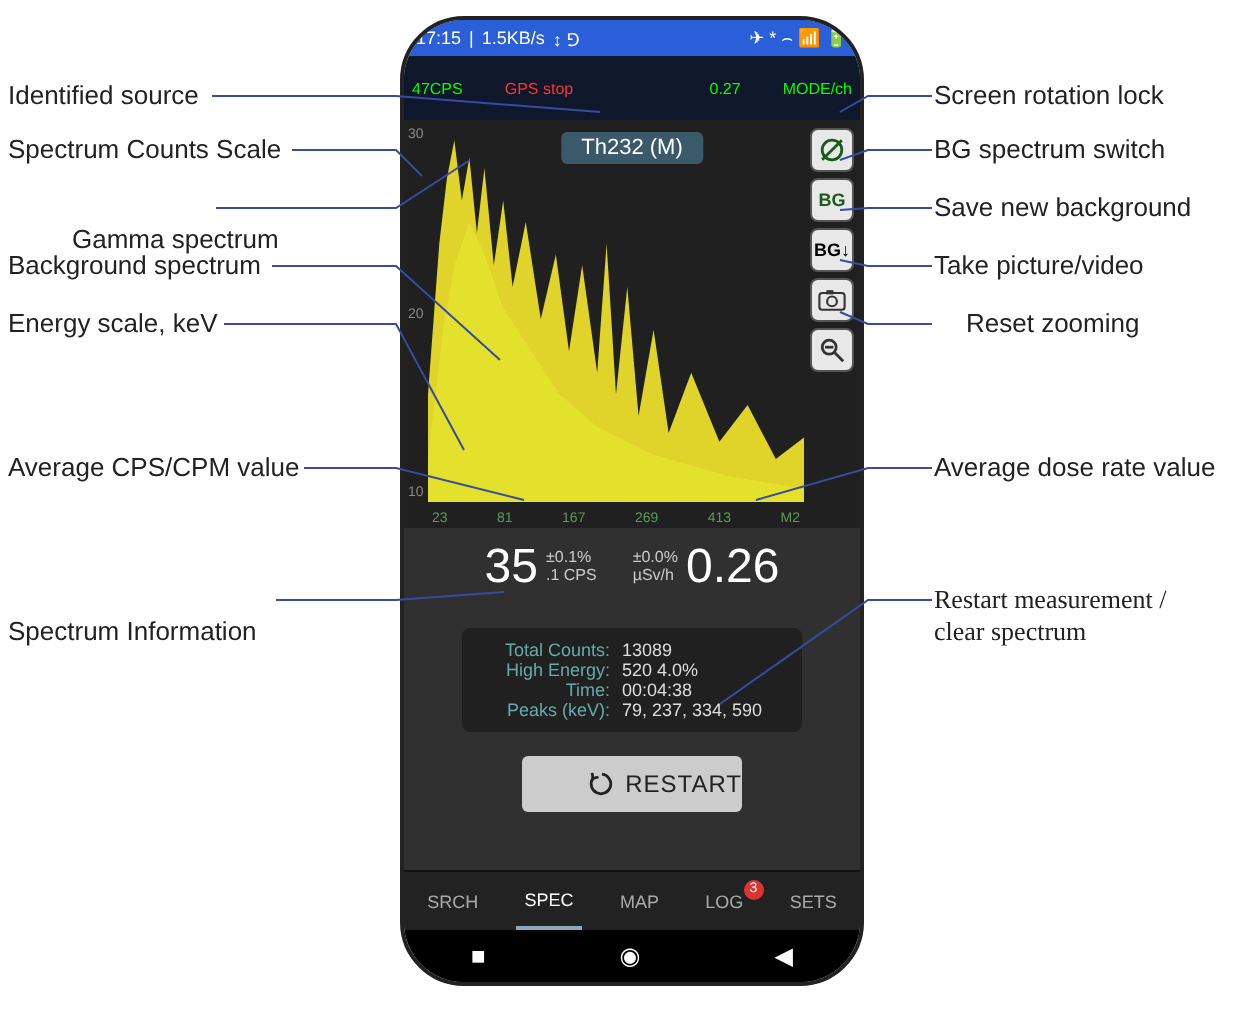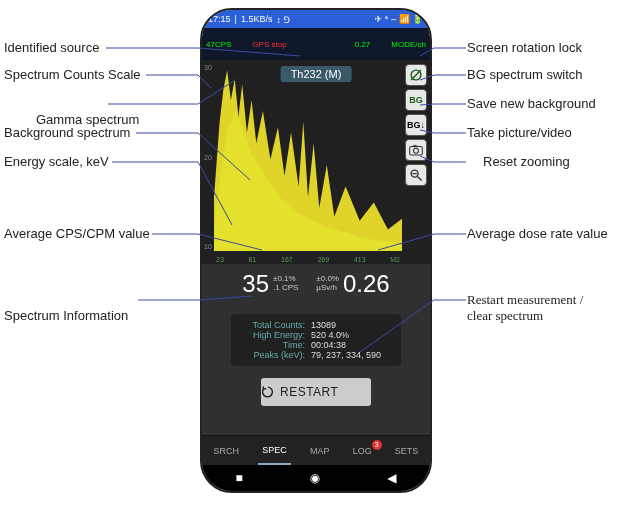--- a/index.html
+++ b/index.html
@@ -110,21 +110,21 @@
     border-radius: 4px;
     padding: 6px 8px;
     font-size: 9px;
     color: #ddd;
   }
   .infobox .row { display:flex;}
   .infobox .lbl { color:#6aa; width:72px; text-align:right; padding-right:6px;}
   .restart {
     display:flex;
     align-items:center;
-    justify-content:flex-start;
+    justify-content:flex-end;
     gap:5px;
     margin: 12px auto 0;
     width: 110px;
     height: 28px;
     background:#ccc;
     color:#222;
     border-radius:3px;
     font-size:12px;
     font-weight:500;
     letter-spacing:0.5px;

